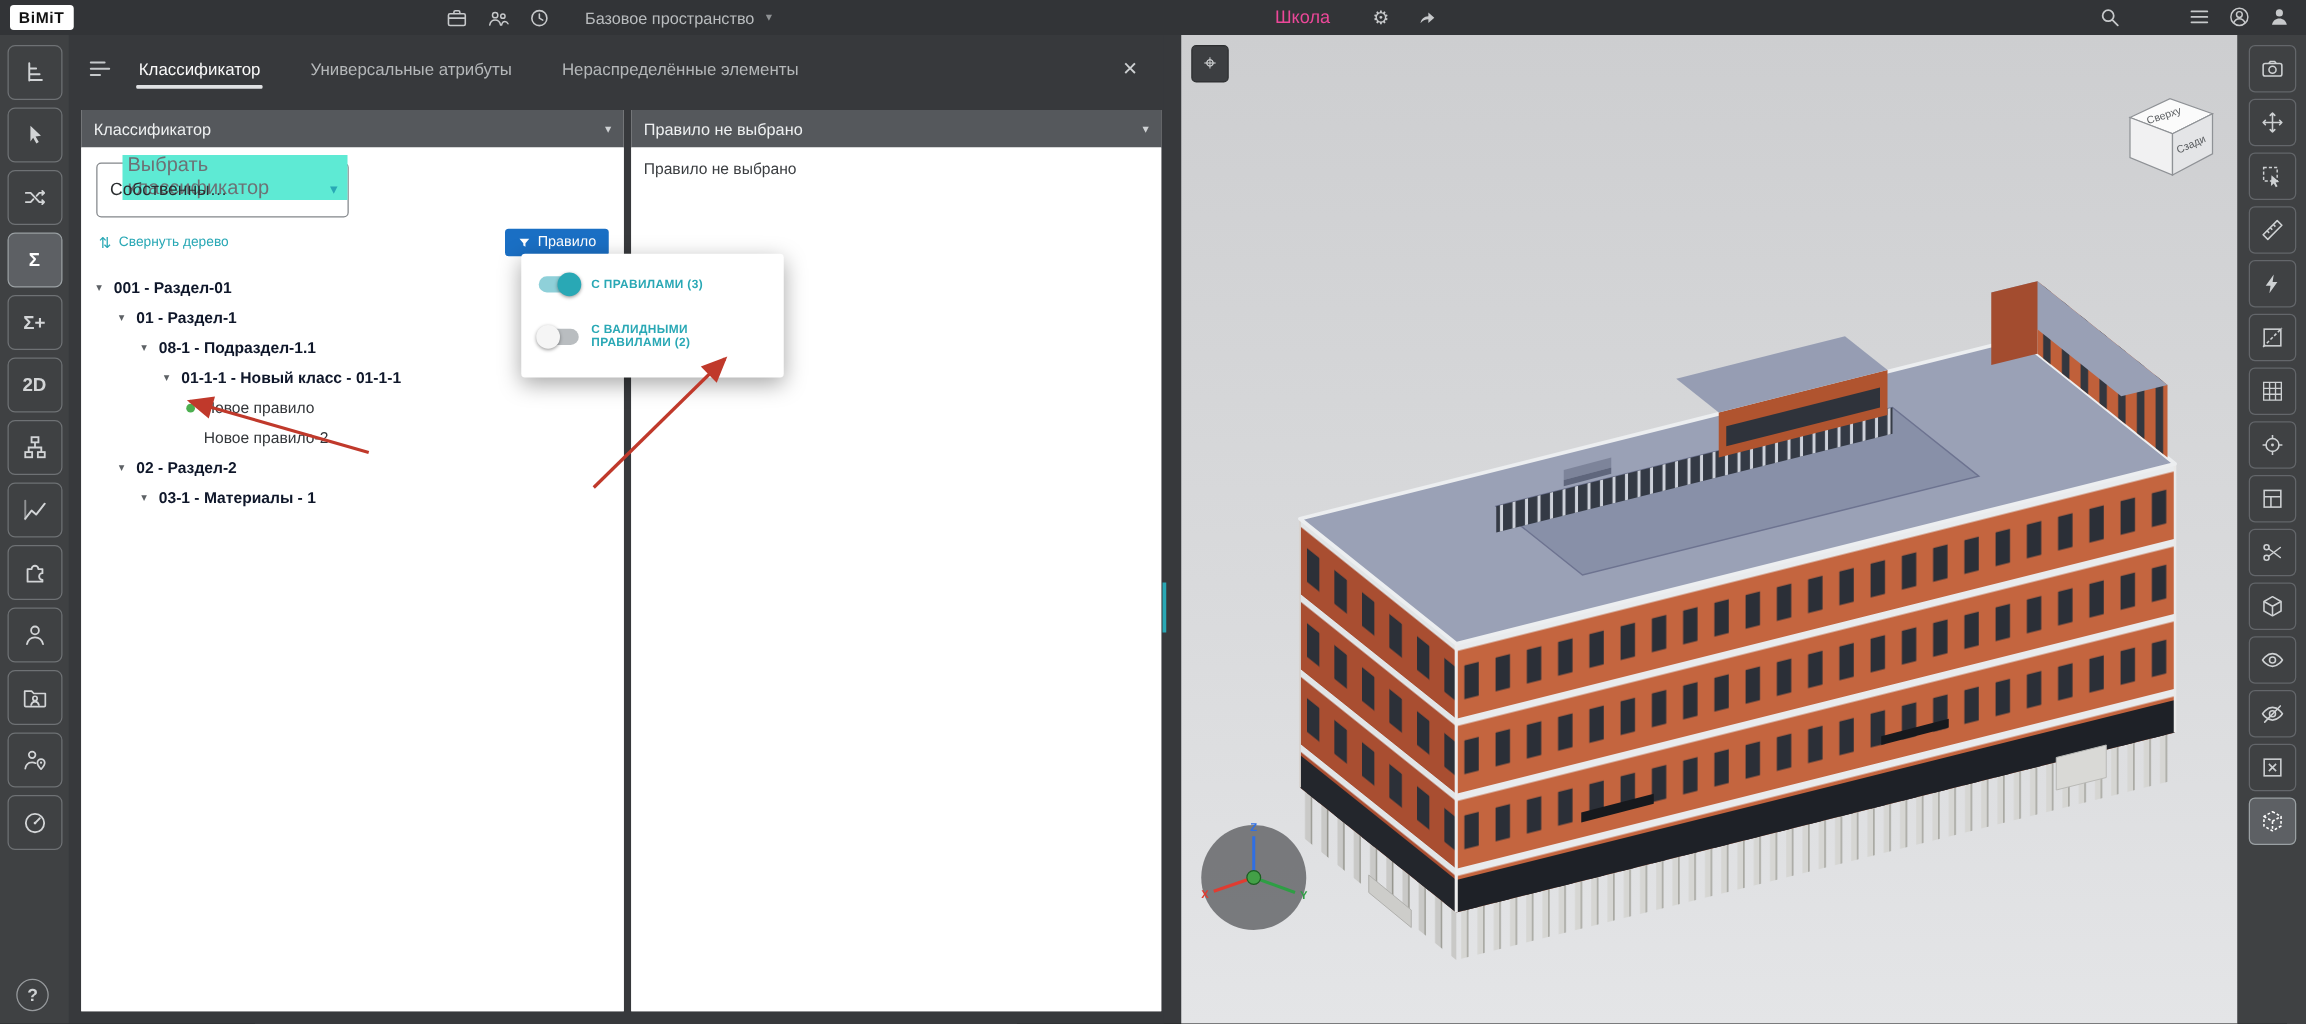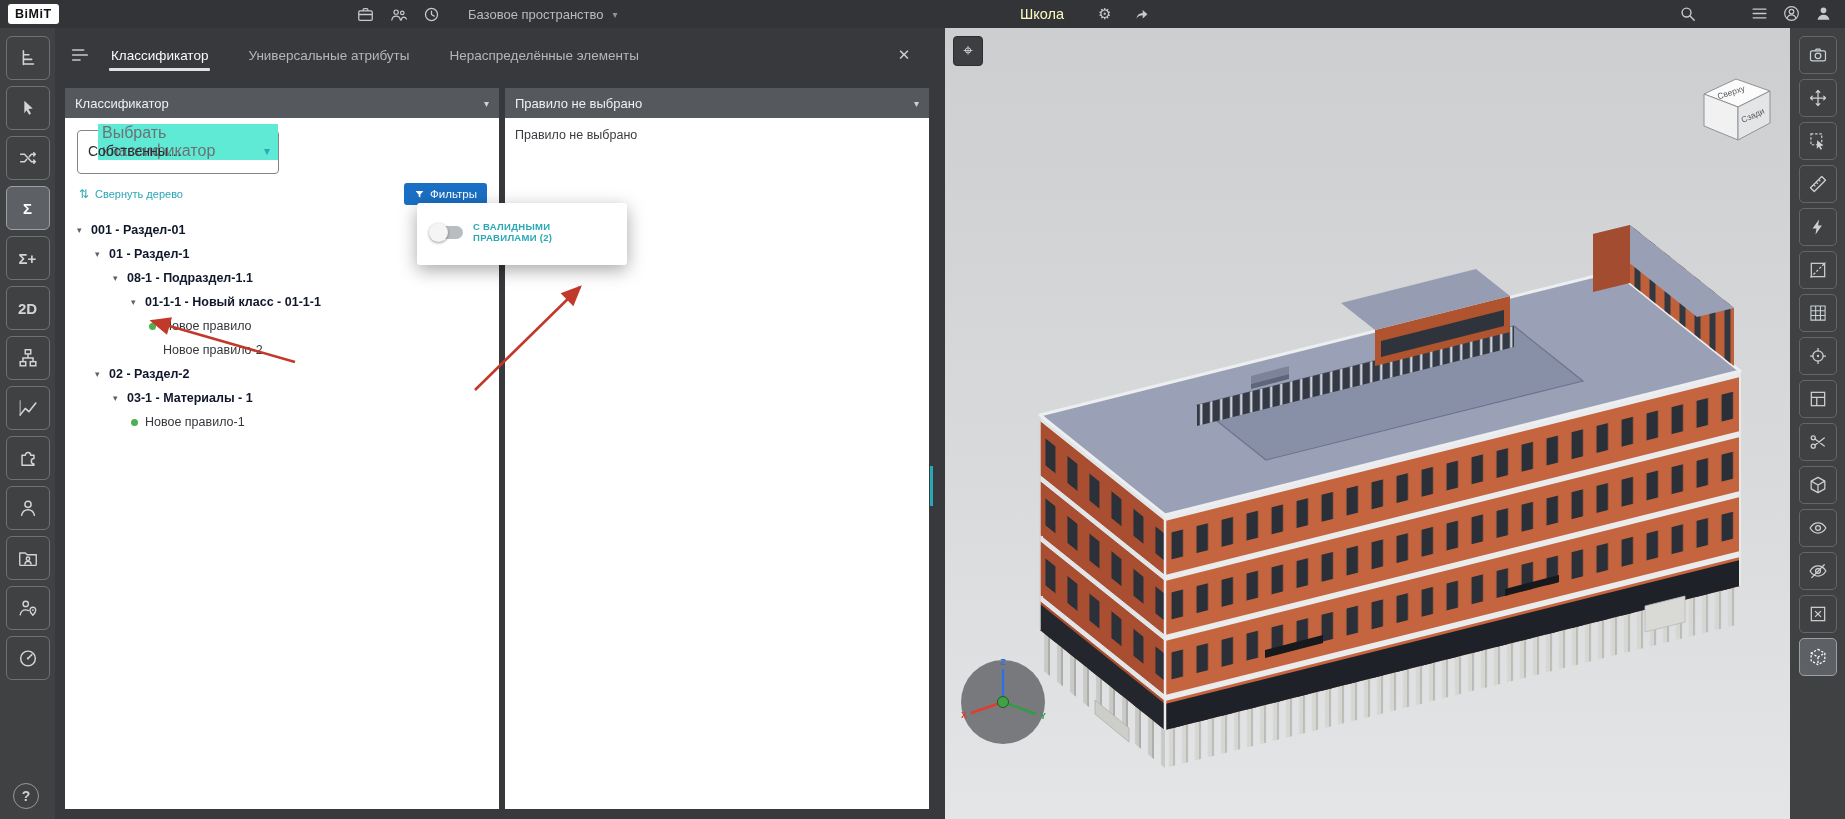--- a/index.html
+++ b/index.html
@@ -9,21 +9,21 @@
 
   
   .topbar{position:absolute;left:0;top:0;width:100%;height:28px;background:#323437;z-index:20;}
   .logo{position:absolute;left:8px;top:4px;height:20px;line-height:20px;background:#fff;border-radius:3px;
         padding:0 7px;font-weight:bold;font-size:12.5px;color:#121212;letter-spacing:.5px;}
   .tb-tools{position:absolute;left:356px;top:0;height:28px;display:flex;align-items:center;gap:14px;}
   .tb-ic{width:19px;height:19px;color:#c7c9cb;cursor:pointer;}
   .workspace{position:absolute;left:452px;top:0;height:28px;display:flex;align-items:center;gap:9px;
              color:#b9bcbe;font-size:13px;cursor:pointer;margin-left:16px;}
   .ws-chev{color:#8f9294;font-size:10px;}
-  .tb-title{position:absolute;left:1020px;top:0;height:28px;display:flex;align-items:center;color:#fef9c3;font-size:14.5px;}
+  .tb-title{position:absolute;left:1020px;top:0;height:28px;display:flex;align-items:center;color:#ec4899;font-size:14.5px;}
   .tb-gear{position:absolute;left:1098px;top:0;height:28px;display:flex;align-items:center;color:#c7c9cb;font-size:15px;cursor:pointer;}
   .tb-share{position:absolute;left:1132px;top:4px;}
   .tb-search{position:absolute;left:1678px;top:4px;}
   .tb-menu{position:absolute;left:1750px;top:4px;}
   .tb-account{position:absolute;left:1782px;top:4px;}
   .tb-person{position:absolute;left:1814px;top:4px;}
 
   
   .leftrail{position:absolute;left:0;top:28px;width:55px;height:791px;background:#3f4143;z-index:15;}
   .railbtn{width:44px;height:44px;margin:6px auto;border:1px solid #6e7174;border-radius:6px;background:transparent;
@@ -432,21 +432,21 @@
         </div>
         <div class="tree-tools">
           <div class="collapse-link">
             <span class="cic">⇅</span>
             <span>Свернуть дерево</span>
           </div>
           <button class="filters-btn">
             <svg>
                 <use href="#ic-funnel"></use>
               </svg>
-            <span>Фильтры</span>
+            <span>Правило</span>
           </button>
         </div>
         <div class="tree">
             <div class="tree-row" style="padding-left: 12px;">
               <span class="caret">▾</span>
               <span class="lbl bold">001 - Раздел-01</span>
             </div>
             <div class="tree-row" style="padding-left: 30px;">
               <span class="caret">▾</span>
               <span class="lbl bold">01 - Раздел-1</span>
@@ -467,41 +467,43 @@
               <span class="dot hidden"></span>
               <span class="lbl">Новое правило-2</span>
             </div>
             <div class="tree-row" style="padding-left: 30px;">
               <span class="caret">▾</span>
               <span class="lbl bold">02 - Раздел-2</span>
             </div>
             <div class="tree-row" style="padding-left: 48px;">
               <span class="caret">▾</span>
               <span class="lbl bold">03-1 - Материалы - 1</span>
-            </div>
-            <div class="tree-row" style="padding-left: 66px;">
-              <span class="dot"></span>
-              <span class="lbl">Новое правило-1</span>
             </div>
           </div>
       </div>
     </div>
 
     <div class="subpanel" id="sp-right">
       <div class="sp-header">
         <span>Правило не выбрано</span>
         <span class="chev">▾</span>
       </div>
       <div class="sp-body">
         <div class="rule-body">Правило не выбрано</div>
       </div>
     </div>
 
     <div class="popup">
       <div>
+          <div class="toggle-row">
+            <span class="switch on">
+              <span class="knob"></span>
+            </span>
+            <span class="toggle-label">С ПРАВИЛАМИ (3)</span>
+          </div>
           <div class="toggle-row">
             <span class="switch">
               <span class="knob"></span>
             </span>
             <span class="toggle-label">С ВАЛИДНЫМИ ПРАВИЛАМИ (2)</span>
           </div>
         </div>
     </div>
 
     <div class="handle"></div>

